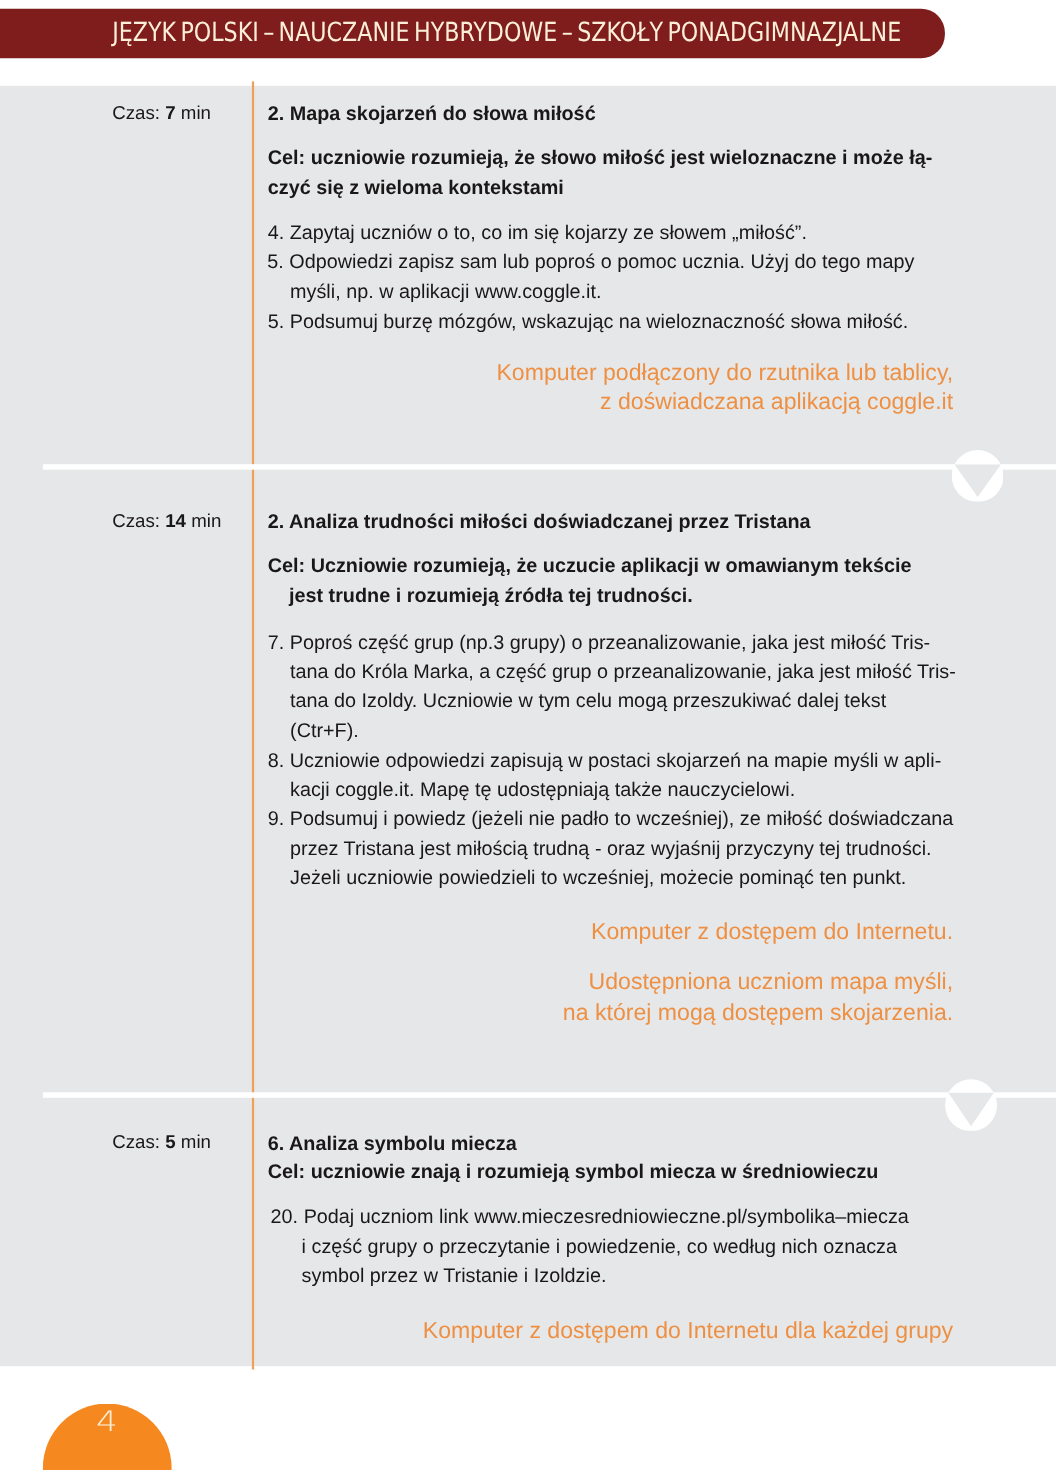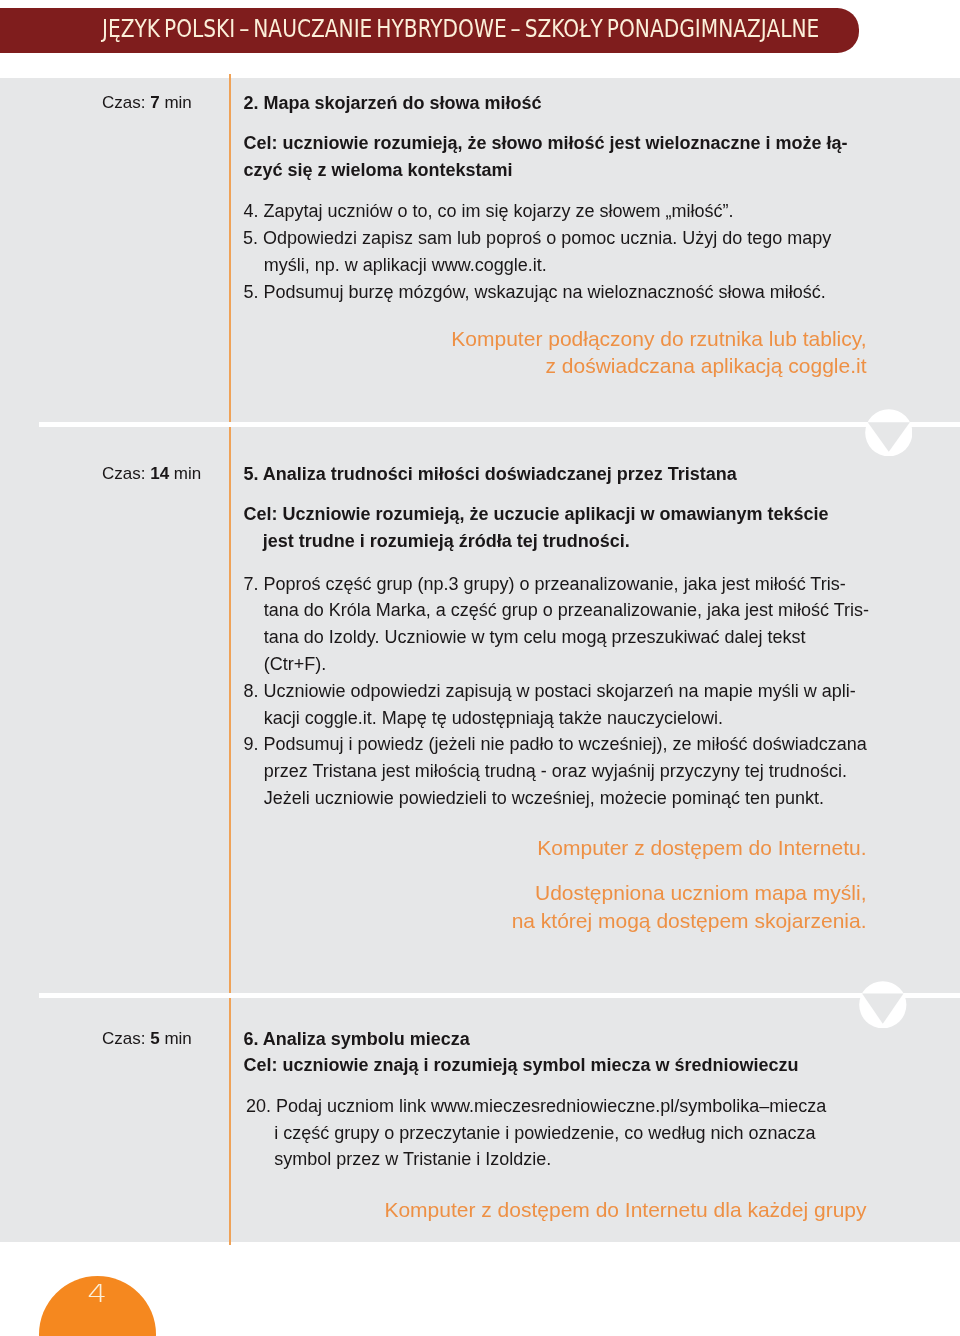--- a/index.html
+++ b/index.html
@@ -71,21 +71,21 @@
   <div class="ln b" style="top:161.0px;left:243.4px">czyć się z wieloma kontekstami</div>
   <div class="ln" style="top:202.0px;left:243.4px">4. Zapytaj uczniów o to, co im się kojarzy ze słowem „miłość”.</div>
   <div class="ln" style="top:228.9px;left:243px">5. Odpowiedzi zapisz sam lub poproś o pomoc ucznia. Użyj do tego mapy</div>
   <div class="ln" style="top:255.7px;left:263.7px">myśli, np. w aplikacji www.coggle.it.</div>
   <div class="ln" style="top:282.5px;left:243.4px">5. Podsumuj burzę mózgów, wskazując na wieloznaczność słowa miłość.</div>
   <div class="ln note" style="top:329.1px">Komputer podłączony do rzutnika lub tablicy,</div>
   <div class="ln note" style="top:355.9px">z doświadczana aplikacją coggle.it</div>
   </div>
   <div class="section">
   <div class="czas" style="top:464.5px"><span>Czas:</span> <b>14</b> <span>min</span></div>
-  <div class="ln b" style="top:464.5px">5. Analiza trudności miłości doświadczanej przez Tristana</div>
+  <div class="ln b" style="top:464.5px">2. Analiza trudności miłości doświadczanej przez Tristana</div>
   <div class="ln b" style="top:504.9px;left:243.4px">Cel: Uczniowie rozumieją, że uczucie aplikacji w omawianym tekście</div>
   <div class="ln b" style="top:531.7px;left:262.7px">jest trudne i rozumieją źródła tej trudności.</div>
   <div class="ln" style="top:574.5px;left:243.4px">7. Poproś część grup (np.3 grupy) o przeanalizowanie, jaka jest miłość Tris-</div>
   <div class="ln" style="top:601.3px;left:263.7px">tana do Króla Marka, a część grup o przeanalizowanie, jaka jest miłość Tris-</div>
   <div class="ln" style="top:628.1px;left:263.7px">tana do Izoldy. Uczniowie w tym celu mogą przeszukiwać dalej tekst</div>
   <div class="ln" style="top:654.9px;left:263.7px">(Ctr+F).</div>
   <div class="ln" style="top:681.7px;left:243.4px">8. Uczniowie odpowiedzi zapisują w postaci skojarzeń na mapie myśli w apli-</div>
   <div class="ln" style="top:708.5px;left:263.7px">kacji coggle.it. Mapę tę udostępniają także nauczycielowi.</div>
   <div class="ln" style="top:735.3px;left:243.4px">9. Podsumuj i powiedz (jeżeli nie padło to wcześniej), ze miłość doświadczana</div>
   <div class="ln" style="top:762.1px;left:263.7px">przez Tristana jest miłością trudną - oraz wyjaśnij przyczyny tej trudności.</div>

